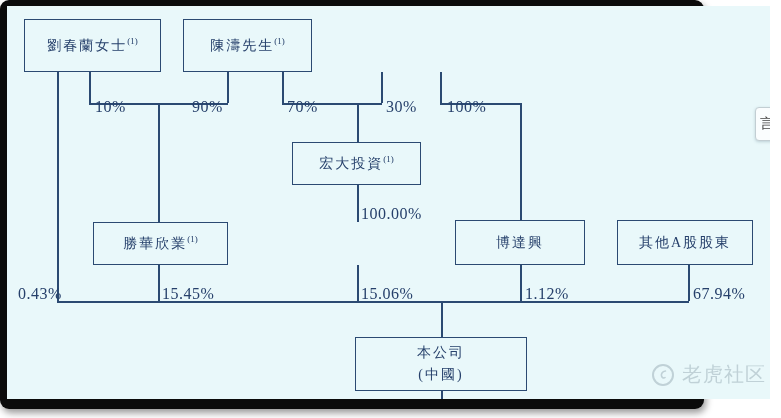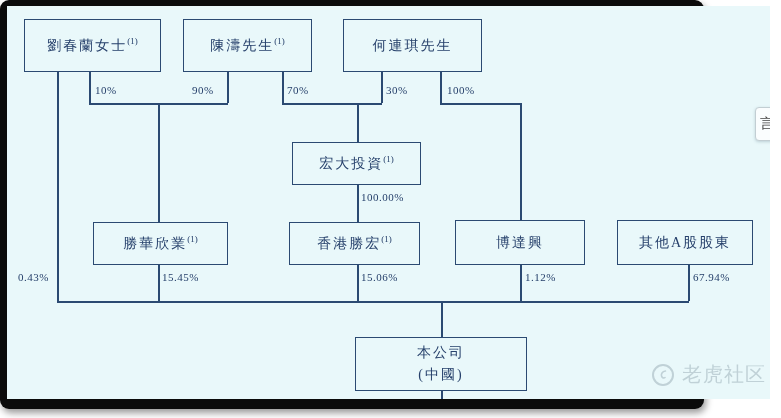--- a/index.html
+++ b/index.html
@@ -24,22 +24,22 @@
     display:flex;align-items:center;justify-content:center;
     color:var(--text);font-size:14px;letter-spacing:2px;box-sizing:border-box;
     background:transparent;text-align:center;
   }
   .node sup{font-size:9px;letter-spacing:0;line-height:0;}
   .node .two-line{line-height:1.55;}
   .ln{position:absolute;background:var(--line);}
   .v{width:1.5px;}
   .h{height:1.5px;}
   .pct{
-    position:absolute;font-size:11px;color:var(--text);
-    letter-spacing:0.5px;white-space:nowrap;
+    position:absolute;font-size:16px;color:var(--text);
+    letter-spacing:0.5px;white-space:nowrap;margin-top:14px;
   }
   .wm-row{
     position:absolute;left:645px;top:355px;display:flex;align-items:center;gap:8px;
     color:var(--watermark);opacity:0.85;
   }
   .wm-icon{
     width:22px;height:22px;border:2px solid var(--watermark);border-radius:50%;
     display:flex;align-items:center;justify-content:center;box-sizing:border-box;
   }
   .wm-text{font-size:20px;letter-spacing:1px;font-weight:normal;white-space:nowrap;}
@@ -61,33 +61,27 @@
 <div class="canvas">
   <div class="frame">
     <div class="screen">
 
       <div class="node" style="left:17px;top:13px;width:137px;height:53px">
         <span><span>劉春蘭女士</span><sup>(1)</sup></span>
       </div>
       <div class="node" style="left:176px;top:13px;width:129px;height:53px">
         <span><span>陳濤先生</span><sup>(1)</sup></span>
       </div>
-      <div class="node" style="left:336px;top:13px;width:139px;height:53px">
-        <span><span>何連琪先生</span><sup></sup></span>
-      </div>
 
       <div class="node" style="left:285px;top:136px;width:129px;height:43px">
         <span><span>宏大投資</span><sup>(1)</sup></span>
       </div>
 
       <div class="node" style="left:86px;top:216px;width:135px;height:43px">
         <span><span>勝華欣業</span><sup>(1)</sup></span>
-      </div>
-      <div class="node" style="left:282px;top:216px;width:131px;height:43px">
-        <span><span>香港勝宏</span><sup>(1)</sup></span>
       </div>
       <div class="node" style="left:448px;top:214px;width:130px;height:45px">
         <span><span>博達興</span><sup></sup></span>
       </div>
       <div class="node" style="left:610px;top:214px;width:136px;height:45px">
         <span><span>其他A股股東</span><sup></sup></span>
       </div>
 
       <div class="node" style="left:348px;top:331px;width:172px;height:54px">
         <span class="two-line">

